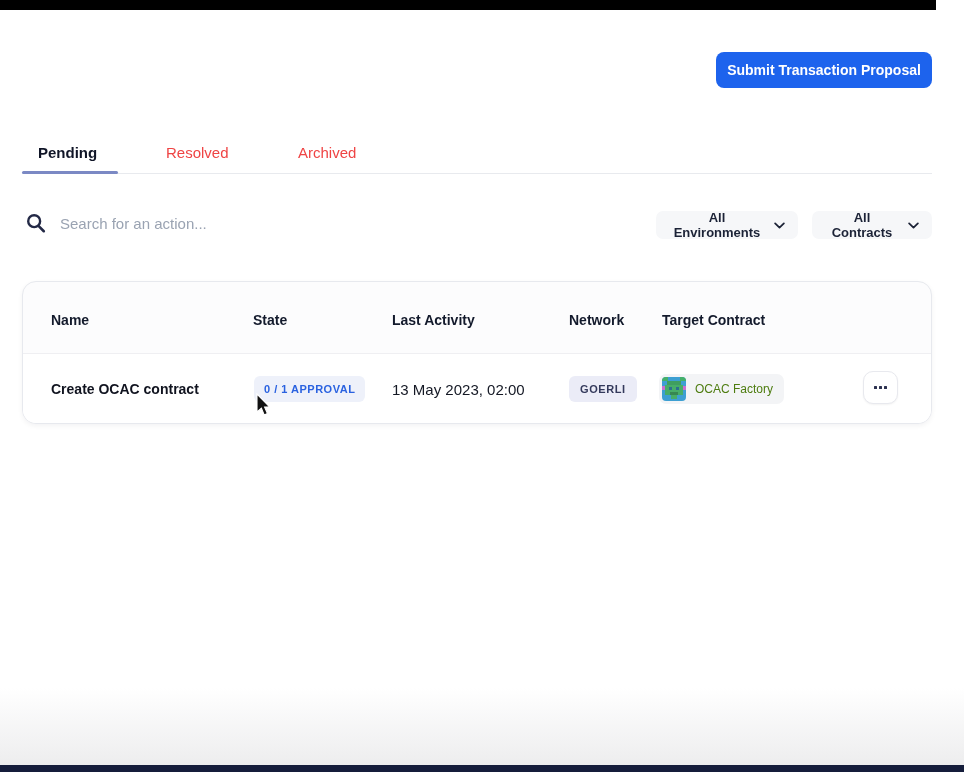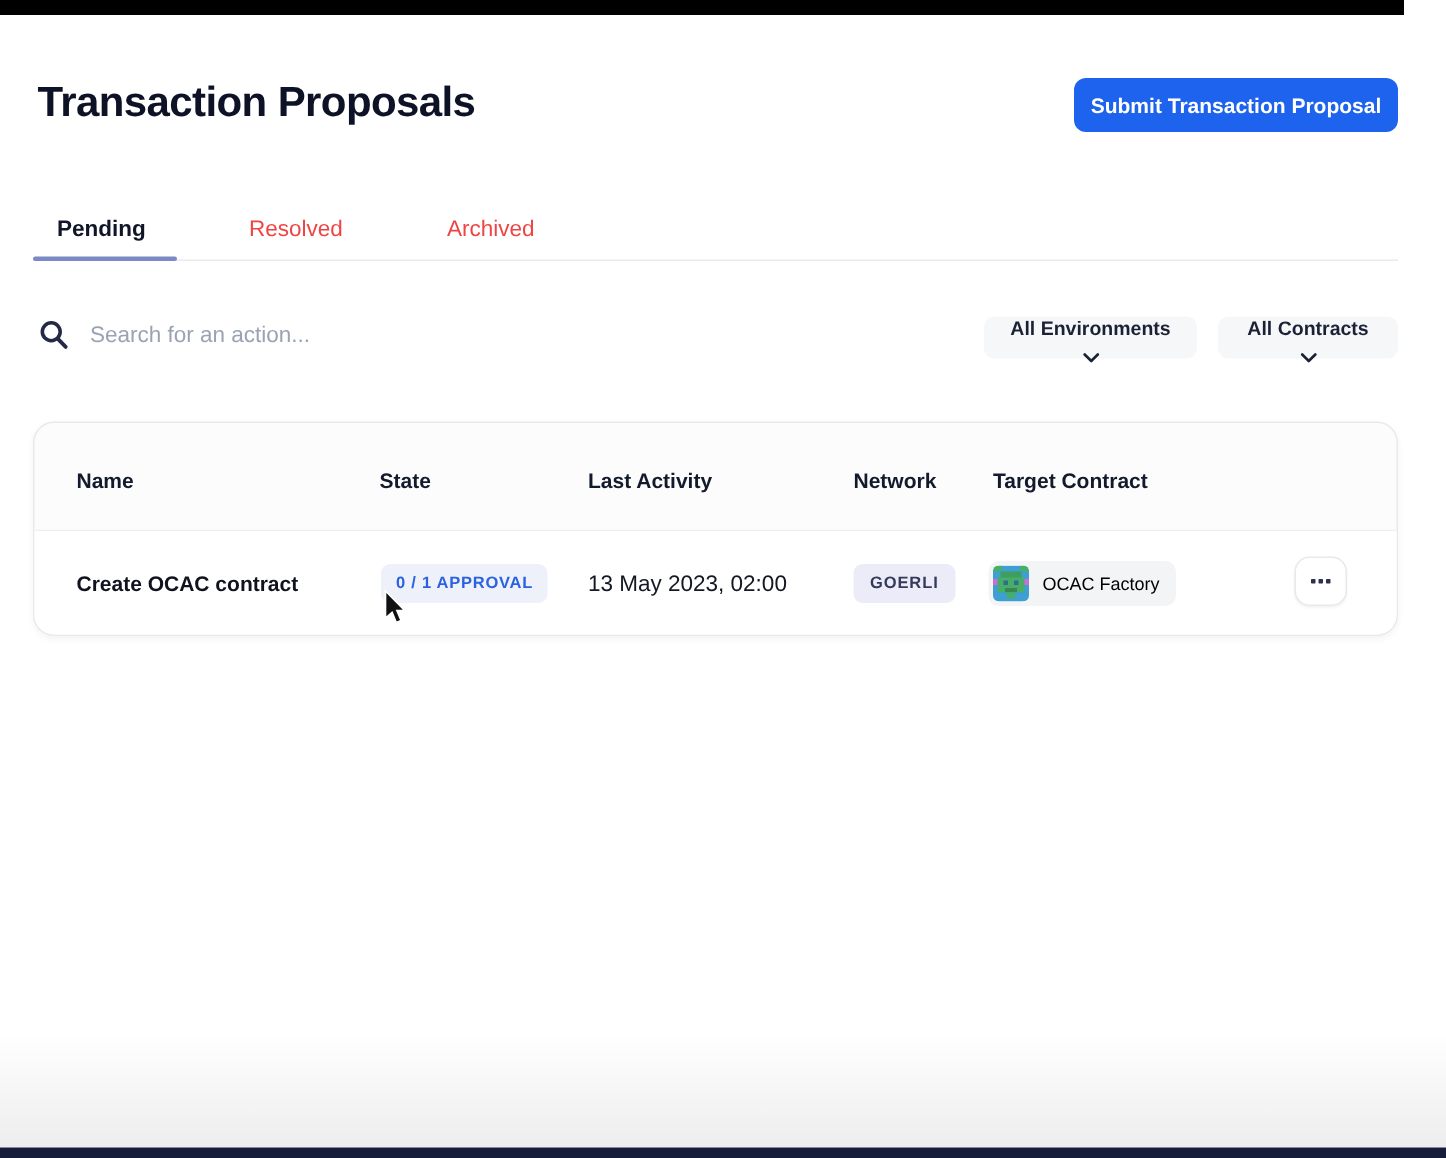--- a/index.html
+++ b/index.html
@@ -33,21 +33,21 @@
 
   .search-icon { position:absolute; left:25px; top:212px; width:22px; height:22px; }
   .search-input { position:absolute; left:60px; top:209px; width:420px; height:28px; border:none; outline:none;
                   font-size:15px; color:#10131f; background:transparent;
                   font-family:"Liberation Sans", sans-serif; }
   .search-input::placeholder { color:#9aa3b2; }
 
   .filter-chip { position:absolute; top:211px; height:28px; display:inline-flex; align-items:center; gap:9px;
                  background:#f6f7f9; border:none; border-radius:7px; padding:0 13px; cursor:pointer;
                  font-family:"Liberation Sans", sans-serif;
-                 font-size:13px; font-weight:700; color:#1b2236;flex-direction:column; }
+                 font-size:13px; font-weight:700; color:#1b2236; }
   .chip-env { left:656px; width:142px; justify-content:space-between; }
   .chip-contracts { left:812px; width:120px; justify-content:space-between; }
   .chev { width:11px; height:7px; flex:none; }
 
   .card { position:absolute; left:22px; top:281px; width:910px; height:143px;
           background:#fcfcfd; border:1px solid #e7e9ee; border-radius:14px;
           box-shadow:0 2px 5px rgba(16,24,40,0.05); }
   .col-head { position:absolute; top:30px; font-size:14px; font-weight:700; color:#131a2c; }
   .col-name { left:28px;text-align:right; } .col-state { left:230px; } .col-activity { left:369px; }
   .col-network { left:546px; } .col-target { left:639px; }
@@ -59,37 +59,36 @@
   .row-date { left:369px; font-size:15px; color:#141824; }
 
   .badge-approval { position:absolute; left:231px; top:22px; background:#eef1fa; color:#2a62e0;
                     font-size:11px; font-weight:700; letter-spacing:0.5px; padding:7px 10px; border-radius:6px; }
   .badge-network { position:absolute; left:546px; top:22px; background:#ebecf7; color:#343a5c;
                    font-size:11px; font-weight:700; letter-spacing:0.6px; padding:7px 11px; border-radius:6px; }
 
   .contract-chip { position:absolute; left:636px; top:20px; height:30px; display:inline-flex; align-items:center;
                    gap:9px; background:#f3f4f6; border-radius:7px; padding:3px 11px 3px 3px; cursor:pointer; }
   .avatar { width:24px; height:24px; border-radius:4px; overflow:hidden; flex:none; }
-  .contract-label { font-size:12px; color:#000000; white-space:nowrap; }
+  .contract-label { font-size:12px; color:#4d7c0f; white-space:nowrap; }
 
   .dots-btn { position:absolute; left:840px; top:17px; width:35px; height:33px; background:#ffffff;
               border:1px solid #e8e9ee; border-radius:10px; box-shadow:0 1px 2px rgba(0,0,0,0.05);
               display:flex; align-items:center; justify-content:center; gap:2px; cursor:pointer; }
   .dot { width:3px; height:3px; background:#2c3150; border-radius:0.5px; }
 
   .cursor { position:absolute; left:255px; top:393px; width:16px; height:24px; pointer-events:none; }
 </style>
 </head>
 <body>
 
 <div class="stage">
 
   <div class="letterbox-top"></div>
 
-  <h1 class="page-title">Transaction Proposals</h1>
 
   <button class="submit-btn">Submit Transaction Proposal</button>
 
   <div class="tabs-border"></div>
   <button class="tab tab-pending active">Pending</button>
   <button class="tab tab-resolved">Resolved</button>
   <button class="tab tab-archived">Archived</button>
   <div class="tab-underline"></div>
 
   <svg class="search-icon" viewBox="0 0 24 24" fill="none">

